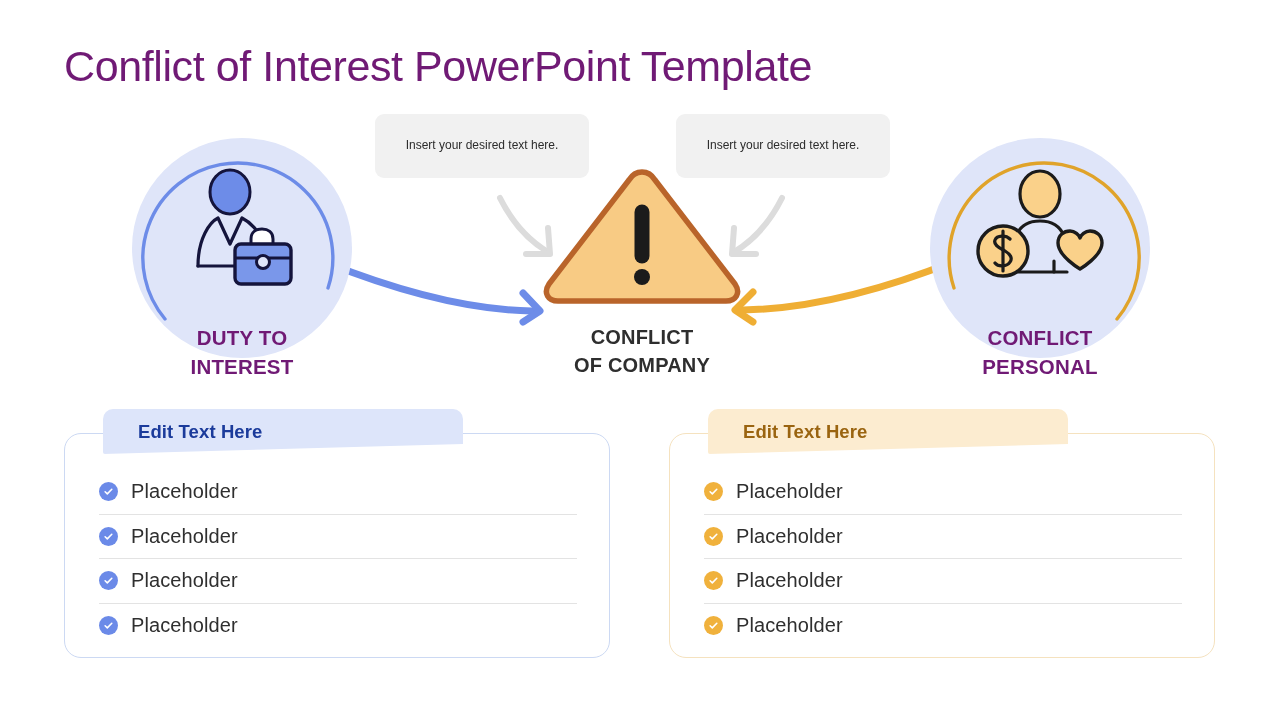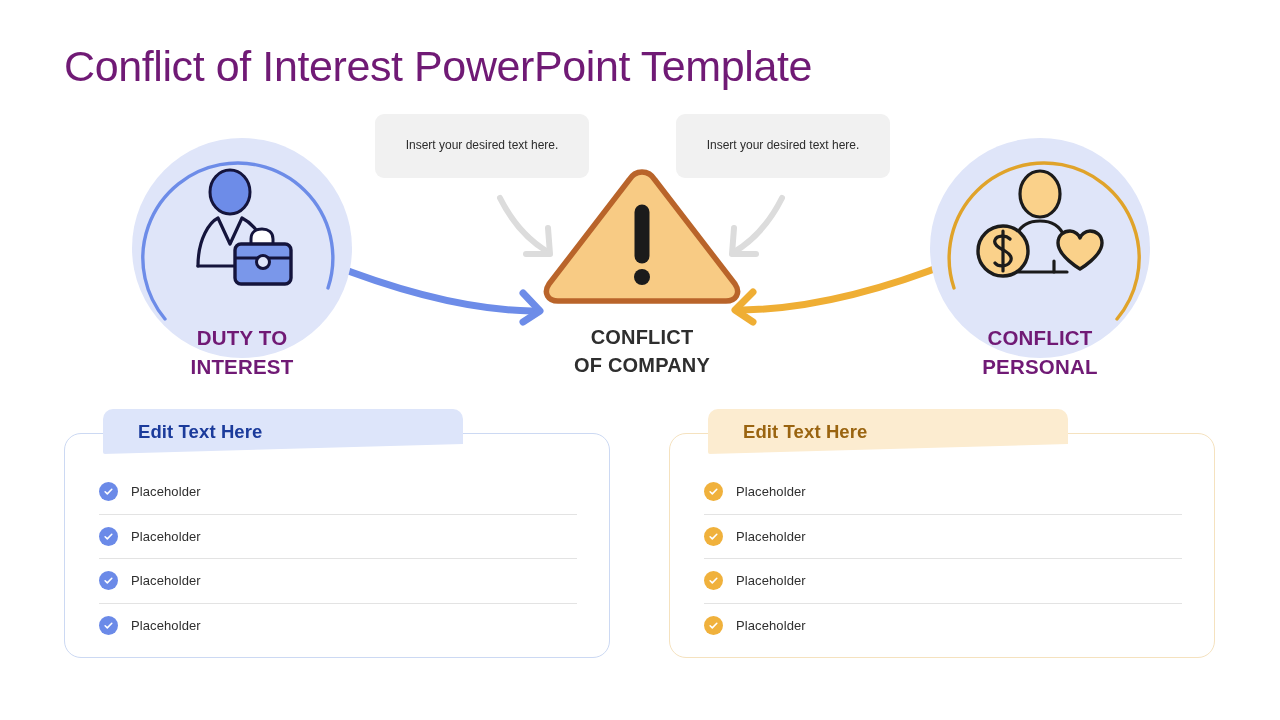--- a/index.html
+++ b/index.html
@@ -193,21 +193,21 @@
     flex: 0 0 19px;
     border-radius: 50%;
     display: flex;
     align-items: center;
     justify-content: center;
   }
   .check-blue  { background: #6b8ae8; }
   .check-amber { background: #f0b13c; }
   .check svg { display: block; }
   .list-row .row-text {
-    font-size: 13px;
+    font-size: 20px;
     color: #2f2f2f;
     letter-spacing: 0.1px;
   }
 </style>
 </head>
 <body>
 
 <div class="slide">
 
   <div class="title">Conflict of Interest PowerPoint Template</div>

